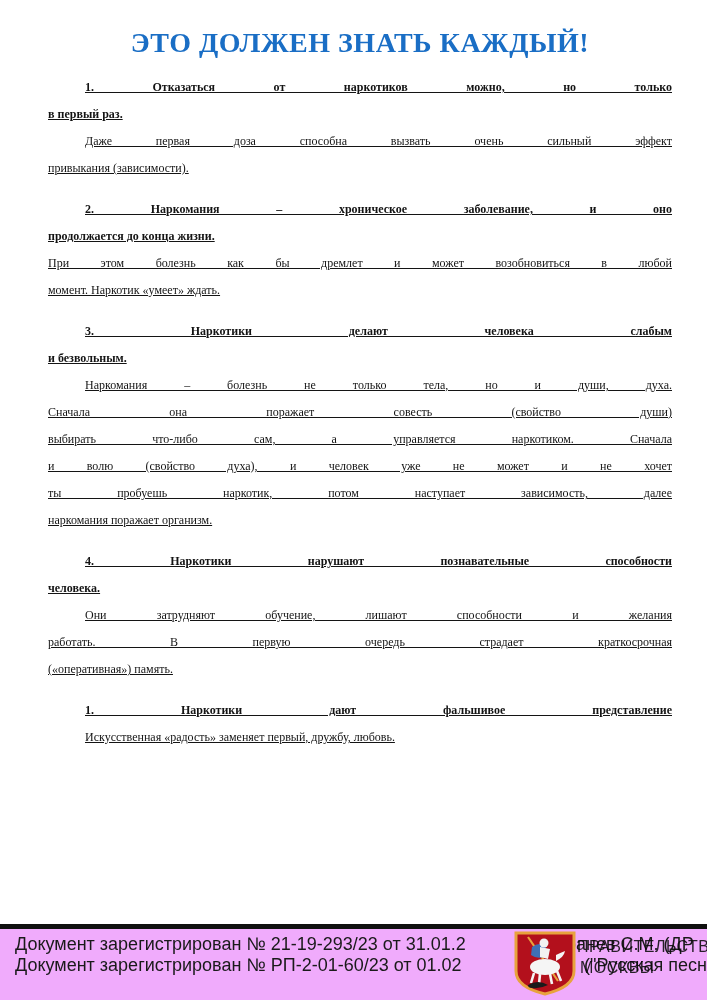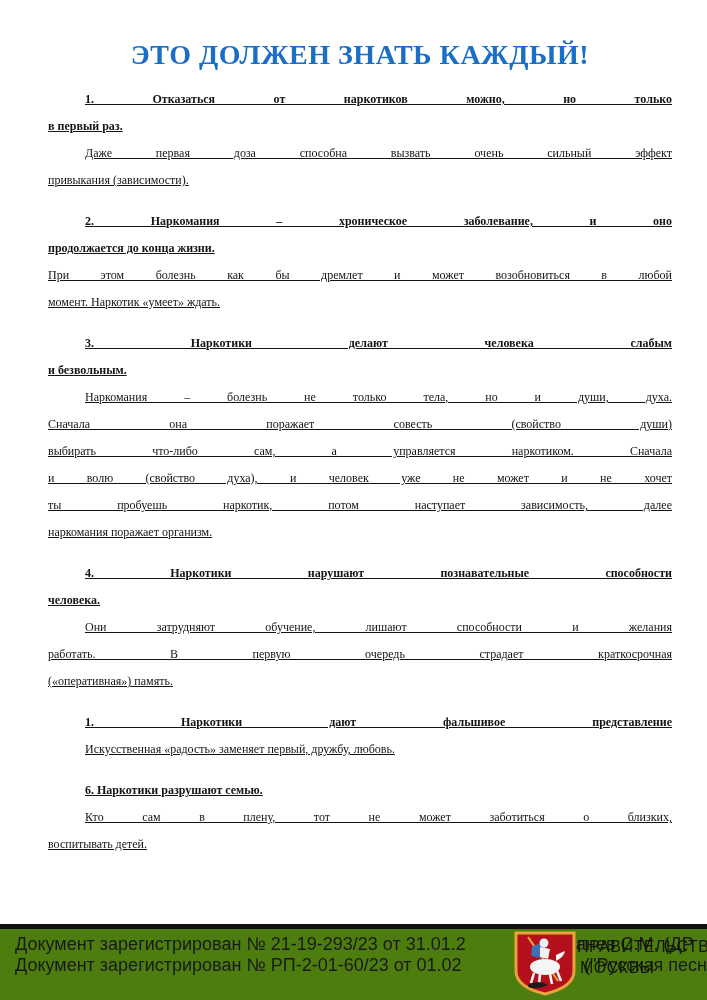--- a/index.html
+++ b/index.html
@@ -8,21 +8,21 @@
     background: #ffffff;
     font-family: "Liberation Serif", serif;
     color: #141414;
     position: relative;
     overflow: hidden;
   }
   .page { position: absolute; inset: 0; }
 
   
   .content {
-    padding: 38px 35px 0 48px;
+    padding: 26px 35px 0 48px;
   }
   h1.title {
     margin: 0 0 14px 0;
     text-align: center;
     font-size: 28px;
     line-height: 34px;
     font-weight: bold;
     letter-spacing: 0.5px;
   }
   .section { margin-top: 14px; }
@@ -37,21 +37,21 @@
   .indent { text-indent: 37px; }
   .heading .line { font-weight: bold; }
 
   
   .footer-rule {
     position: absolute; left: 0; right: 0; top: 924px;
     height: 5px; background: #101010;
   }
   .footer {
     position: absolute; left: 0; right: 0; top: 929px; bottom: 0;
-    background: #4d7c0f;
+    background: #f0abfc;
     font-family: "Liberation Sans", sans-serif;
     color: #1a1a1a;
   }
   .ftext {
     position: absolute;
     font-size: 18px;
     line-height: 20px;
     white-space: nowrap;
   }
   .f-l1l { left: 15px;  top: 5px; }
@@ -129,29 +129,20 @@
           </div>
         </div>
         <div class="section">
           <div class="heading">
             <div class="line jline indent">1. Наркотики дают фальшивое представление</div>
           </div>
           <div class="body">
             <div class="line indent">Искусственная «радость» заменяет первый, дружбу, любовь.</div>
           </div>
         </div>
-        <div class="section">
-          <div class="heading">
-            <div class="line indent">6. Наркотики разрушают семью.</div>
-          </div>
-          <div class="body">
-            <div class="line jline indent">Кто сам в плену, тот не может заботиться о близких,</div>
-            <div class="line">воспитывать детей.</div>
-          </div>
-        </div>
       </main>
   </div>
 
   <div class="footer-rule"></div>
 
   <div class="footer">
     <span class="ftext f-l1l">Документ зарегистрирован № 21-19-293/23 от 31.01.2</span>
     <span class="ftext f-l1r">ранев С.М. (ДР</span>
     <span class="ftext f-l2l">Документ зарегистрирован № РП-2-01-60/23 от 01.02</span>
     <span class="ftext f-l2r">("Русская песн</span>

